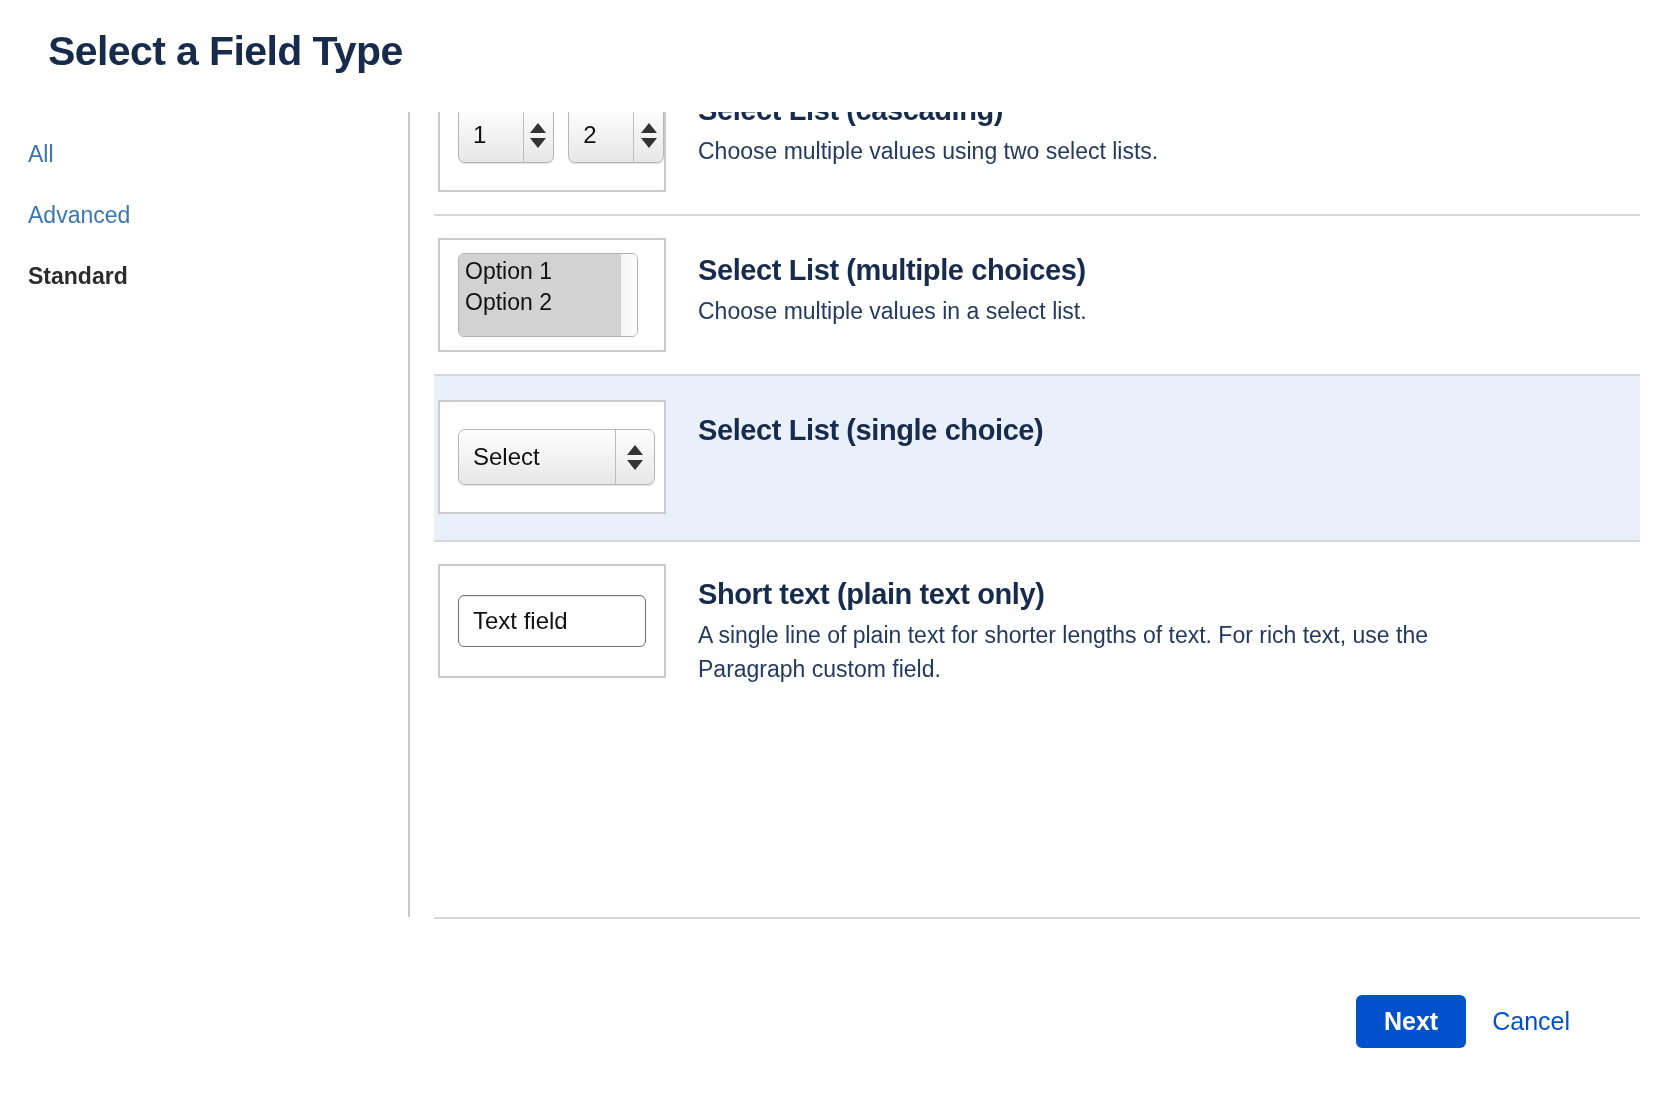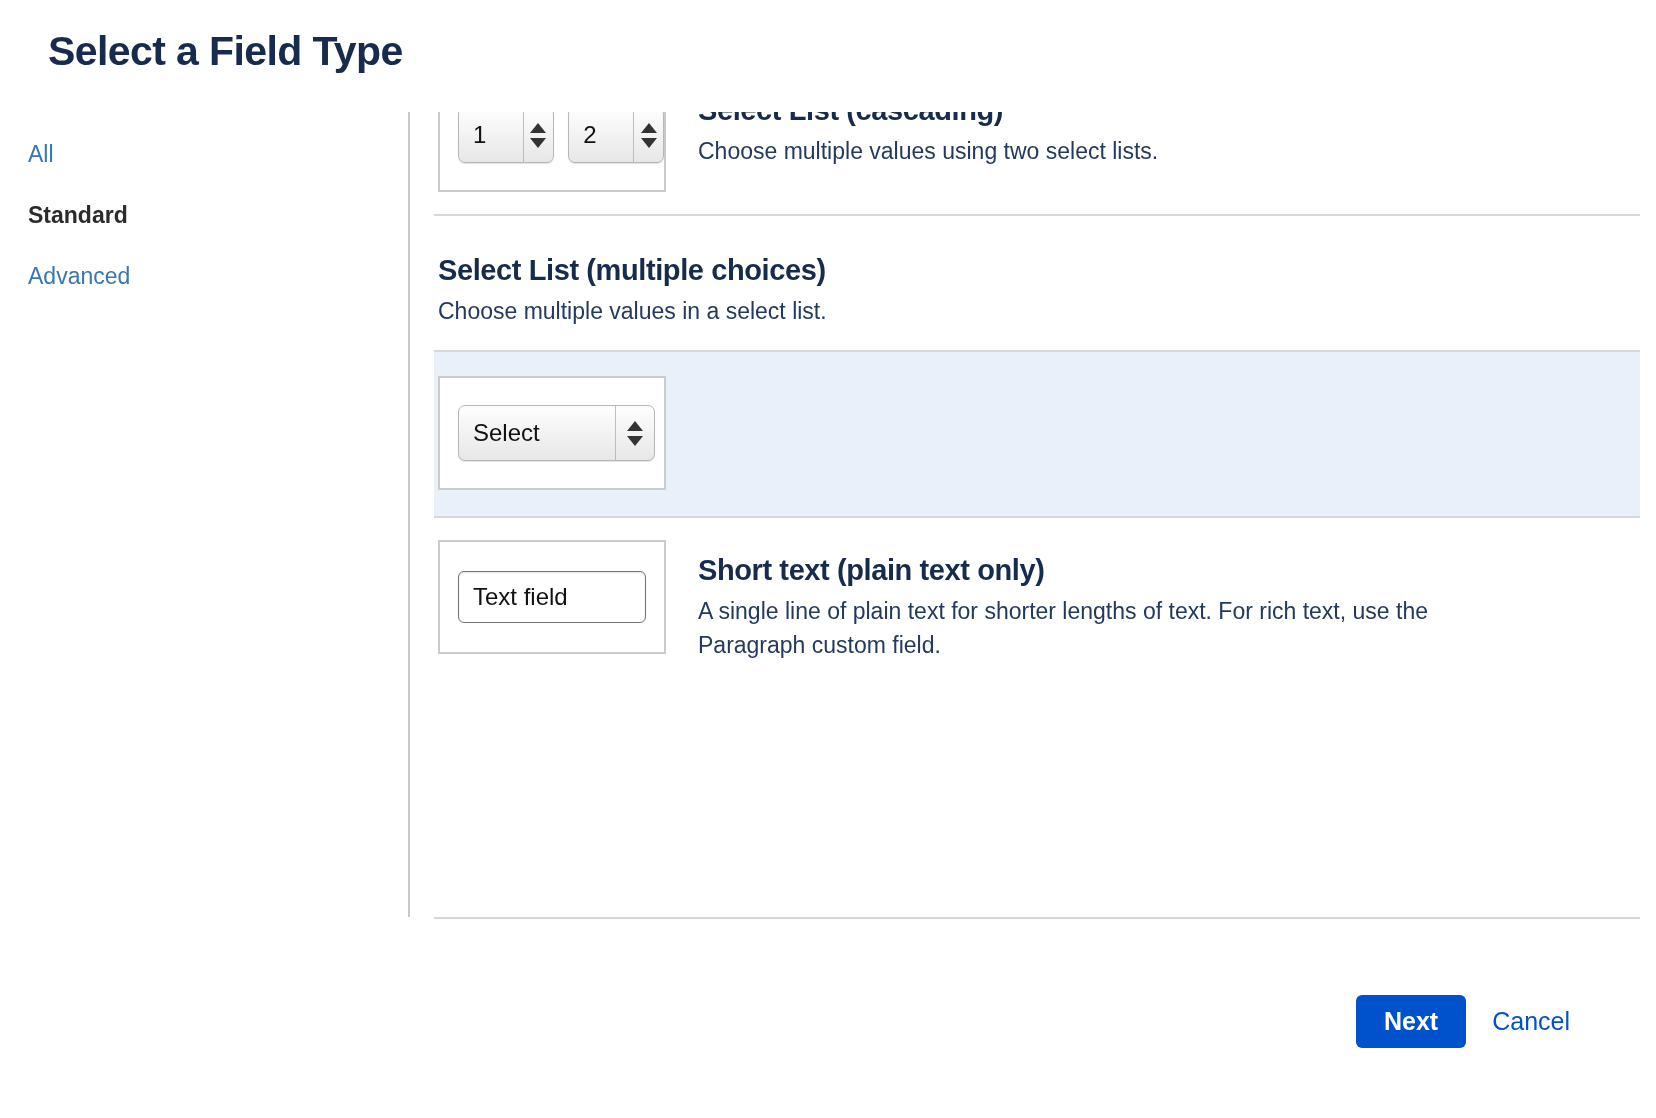--- a/index.html
+++ b/index.html
@@ -314,22 +314,22 @@
     <svg class="search-icon" viewBox="0 0 24 24" fill="none" stroke="currentColor" stroke-width="2.2" stroke-linecap="round">
       <circle cx="10.5" cy="10.5" r="6.5"></circle>
       <line x1="15.4" y1="15.4" x2="21" y2="21"></line>
     </svg>
     <input class="search-input" type="text" value="" placeholder="Search" style="">
   </div>
 </div>
 
 <div class="sidebar">
   <div class="side-item">All</div>
+  <div class="side-item">Advanced</div>
   <div class="side-item active">Standard</div>
-  <div class="side-item">Advanced</div>
 </div>
 
 <div class="v-divider"></div>
 
 <div class="list">
 
   <div class="row first" style="margin-top:-74px; padding-top:0;">
     <div class="preview" style="min-height:108px; flex-direction:column; align-items:flex-start; justify-content:center;">
 
       <div class="radio-line">
@@ -361,37 +361,47 @@
         </span>
       </span>
     </div>
     <div class="rowtext" style="padding-top:14px;">
       <div class="row-title">Select List (cascading)</div>
       <div class="row-desc">Choose multiple values using two select lists.</div>
     </div>
   </div>
 
   <div class="row" style="padding-top:22px; padding-bottom:22px;">
+    <div class="preview tall">
+      <span class="listbox">
+        <span class="opts">
+          <span class="opt" style="display:block;">Option 1</span>
+          <span class="opt" style="display:block;">Option 2</span>
+        </span>
+        <span class="sbar"></span>
+      </span>
+    </div>
     <div class="rowtext" style="padding-top:14px;">
       <div class="row-title">Select List (multiple choices)</div>
       <div class="row-desc">Choose multiple values in a select list.</div>
     </div>
   </div>
 
   <div class="row selected" style="padding-top:24px; padding-bottom:26px; padding-left:4px;">
     <div class="preview tall">
       <span class="sel wide">
         <span class="val">Select</span>
         <span class="arrows">
           <span class="tri-up"></span>
             <span class="tri-down"></span>
         </span>
       </span>
     </div>
     <div class="rowtext" style="padding-top:12px;">
+      <div class="row-title">Select List (single choice)</div>
     </div>
   </div>
 
   <div class="row" style="padding-top:22px; padding-bottom:26px;">
     <div class="preview tall">
       <span class="textfield">Text field</span>
     </div>
     <div class="rowtext" style="padding-top:12px;">
       <div class="row-title">Short text (plain text only)</div>
       <div class="row-desc">A single line of plain text for shorter lengths of text. For rich text, use the Paragraph custom field.</div>

